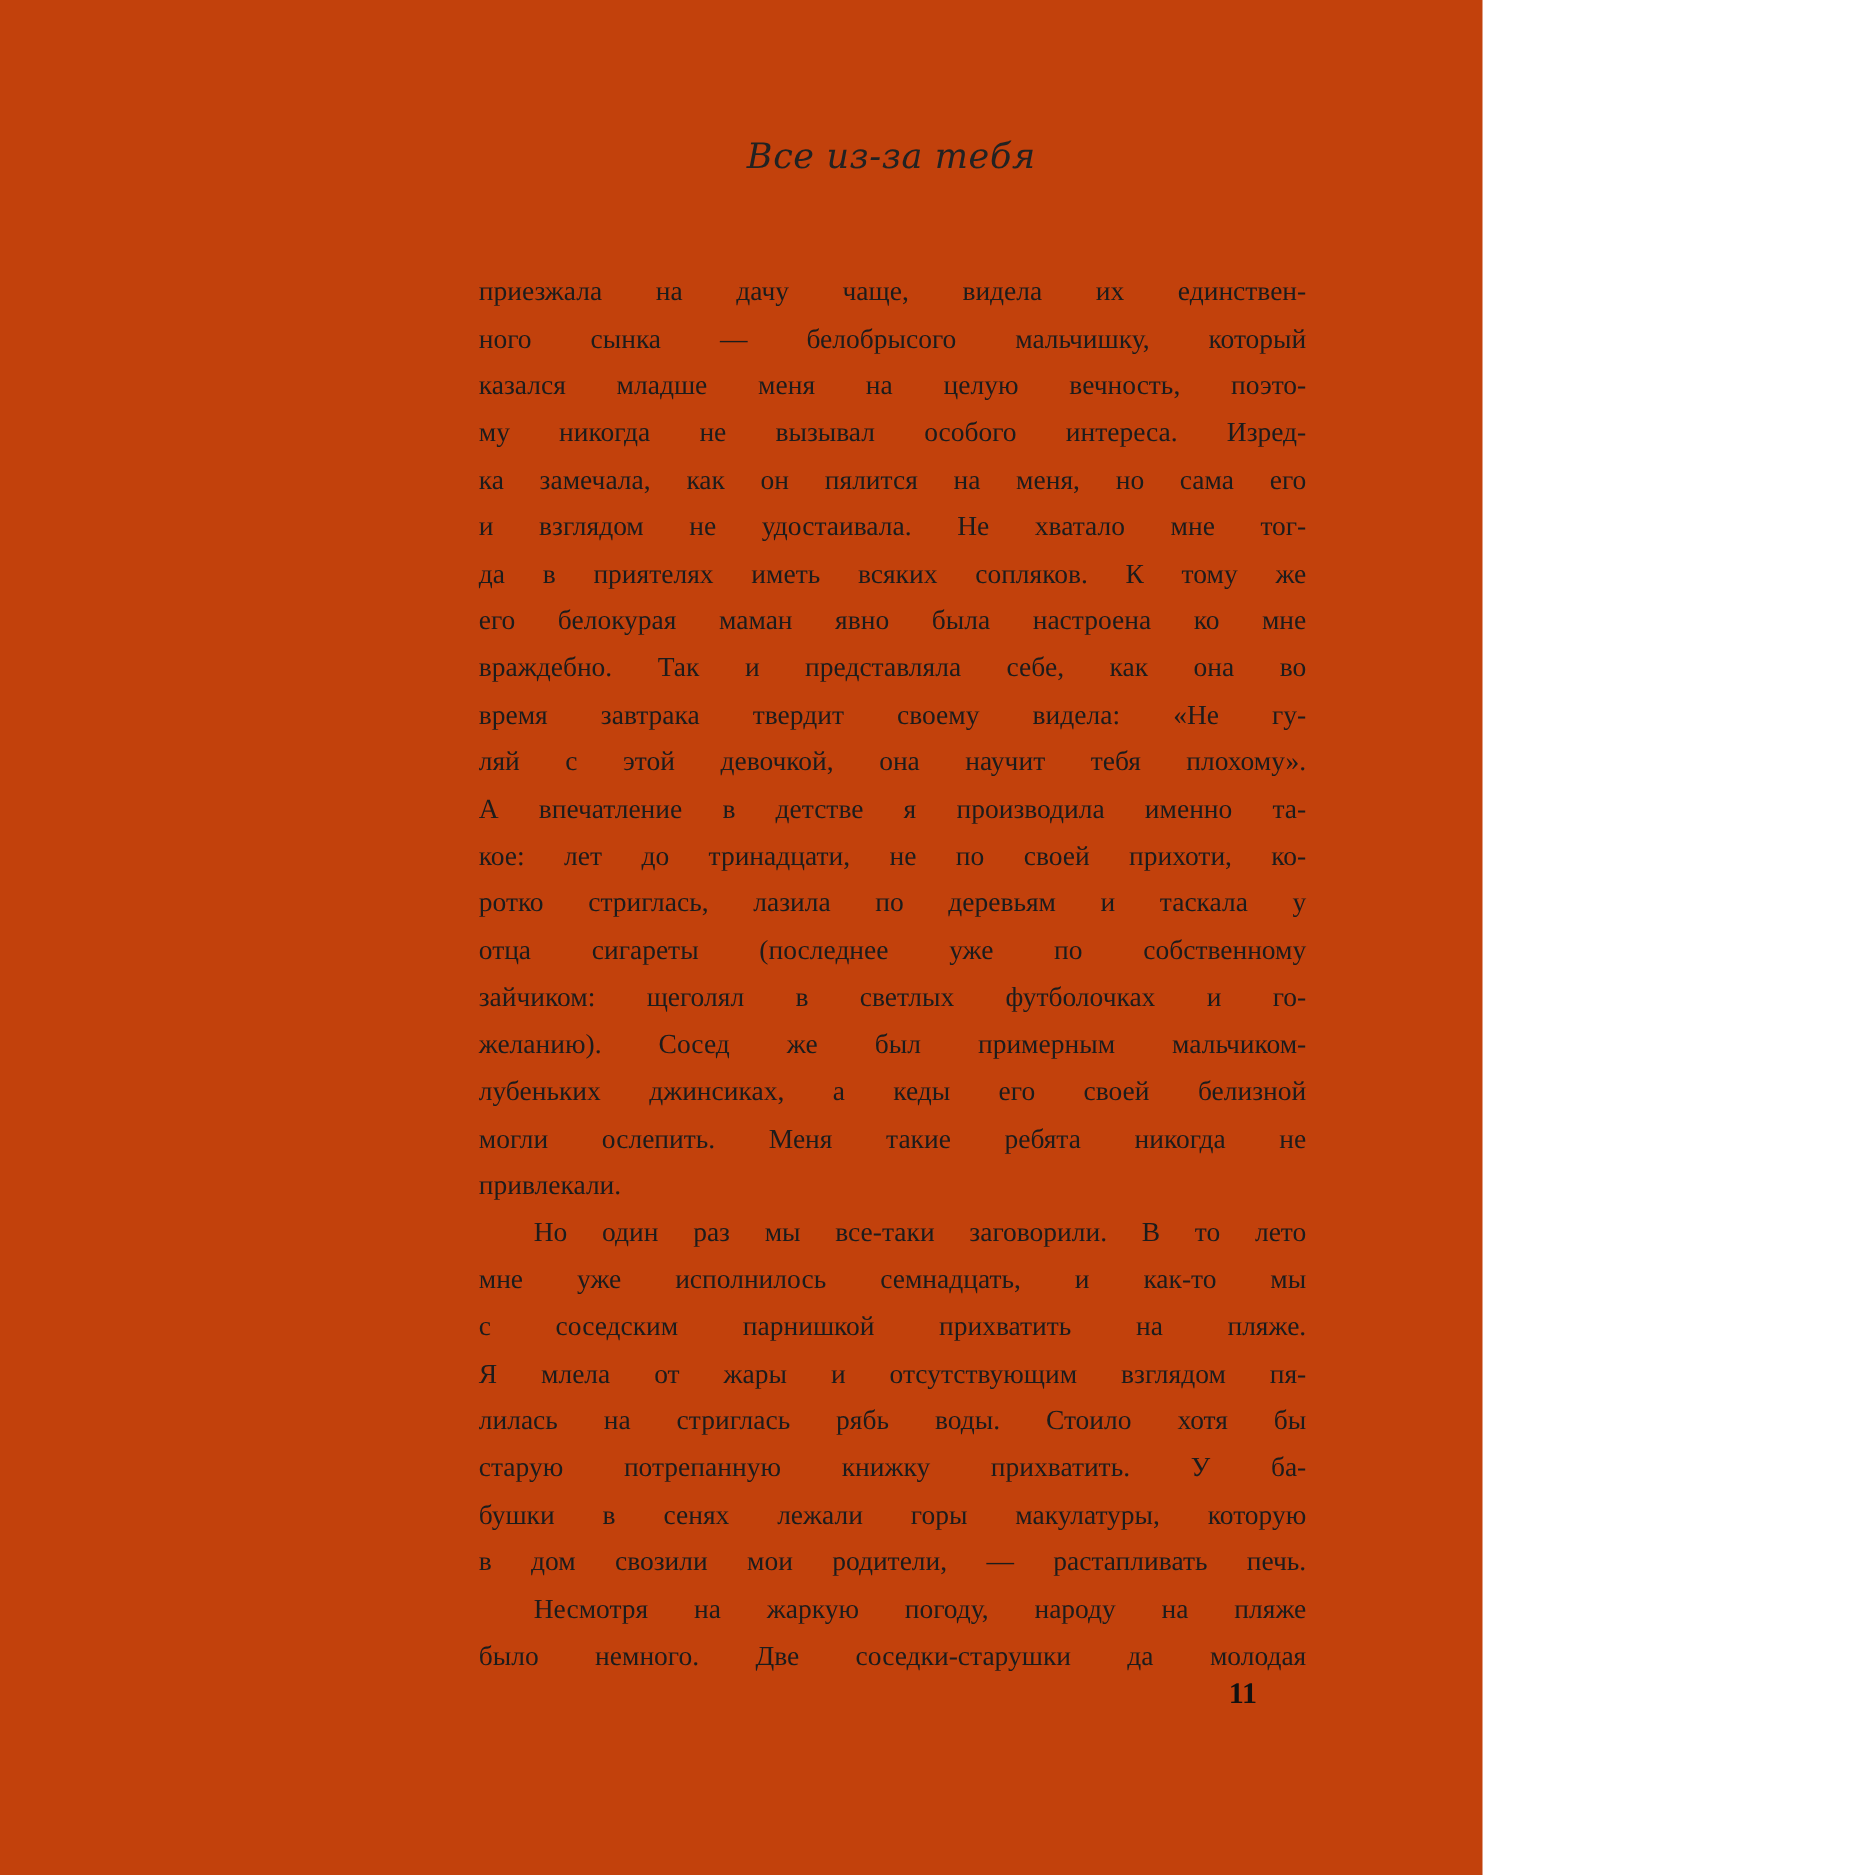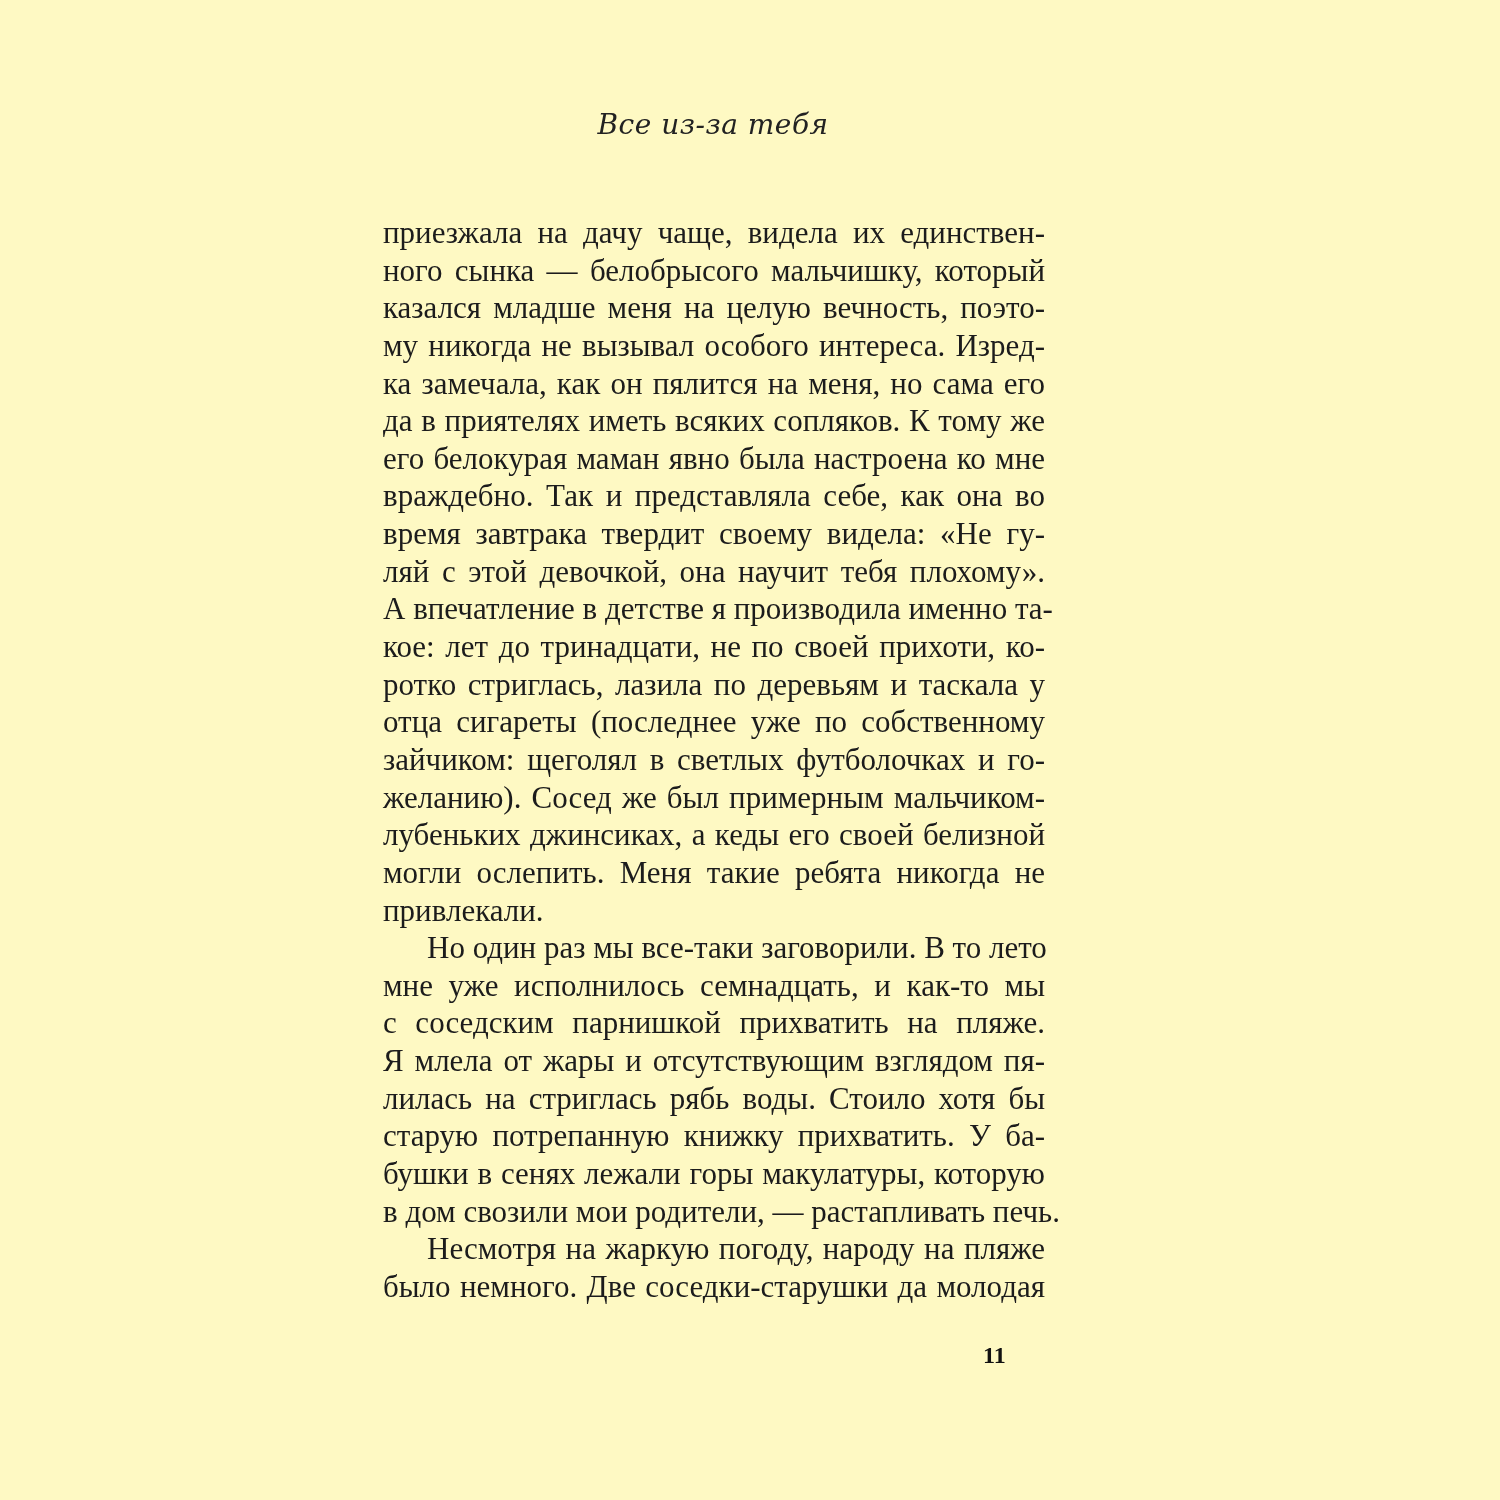--- a/index.html
+++ b/index.html
@@ -1,33 +1,33 @@
 <!DOCTYPE html>
 <html><head>
 <meta charset="utf-8">
 <style>
   html, body { margin: 0; padding: 0; background: #ffffff; }
   body { width: 1500px; height: 1500px; position: relative; overflow: hidden; }
   .page {
-    position: absolute; left: 0; top: 0; width: 1500px; height: 1500px;
-    background: #fef9c3; color: #1a1a1a;
+    position: absolute; left: 0; top: 0; width: 1186px; height: 1500px;
+    background: #c2410c; color: #1a1a1a;
   }
   .running-head {
     position: absolute; top: 108px; left: 383px; width: 660px;
     text-align: center;
     font-family: "DejaVu Serif", serif;
     font-style: italic;
     font-size: 28px;
     color: #222;
     letter-spacing: 0.5px;
   }
   .text-block {
     position: absolute; top: 214px; left: 383px; width: 662px;
     font-family: "Liberation Serif", serif;
-    font-size: 31px;
+    font-size: 22px;
     line-height: 37.65px;
     color: #1c1c1c;
   }
   .line {
     display: block;
     white-space: nowrap;
     text-align: justify;
     text-align-last: justify;
     height: 37.65px;
   }
@@ -48,20 +48,21 @@
   <div class="running-head">Все из-за тебя</div>
 
   <div class="text-block">
 
     <div>
       <span class="line">приезжала на дачу чаще, видела их единствен-</span>
       <span class="line">ного сынка — белобрысого мальчишку, который</span>
       <span class="line">казался младше меня на целую вечность, поэто-</span>
       <span class="line">му никогда не вызывал особого интереса. Изред-</span>
       <span class="line">ка замечала, как он пялится на меня, но сама его</span>
+      <span class="line">и взглядом не удостаивала. Не хватало мне тог-</span>
       <span class="line">да в приятелях иметь всяких сопляков. К тому же</span>
       <span class="line">его белокурая маман явно была настроена ко мне</span>
       <span class="line">враждебно. Так и представляла себе, как она во</span>
       <span class="line">время завтрака твердит своему видела: «Не гу-</span>
       <span class="line">ляй с этой девочкой, она научит тебя плохому».</span>
       <span class="line">А впечатление в детстве я производила именно та-</span>
       <span class="line">кое: лет до тринадцати, не по своей прихоти, ко-</span>
       <span class="line">ротко стриглась, лазила по деревьям и таскала у</span>
       <span class="line">отца сигареты (последнее уже по собственному</span>
       <span class="line">зайчиком: щеголял в светлых футболочках и го-</span>

